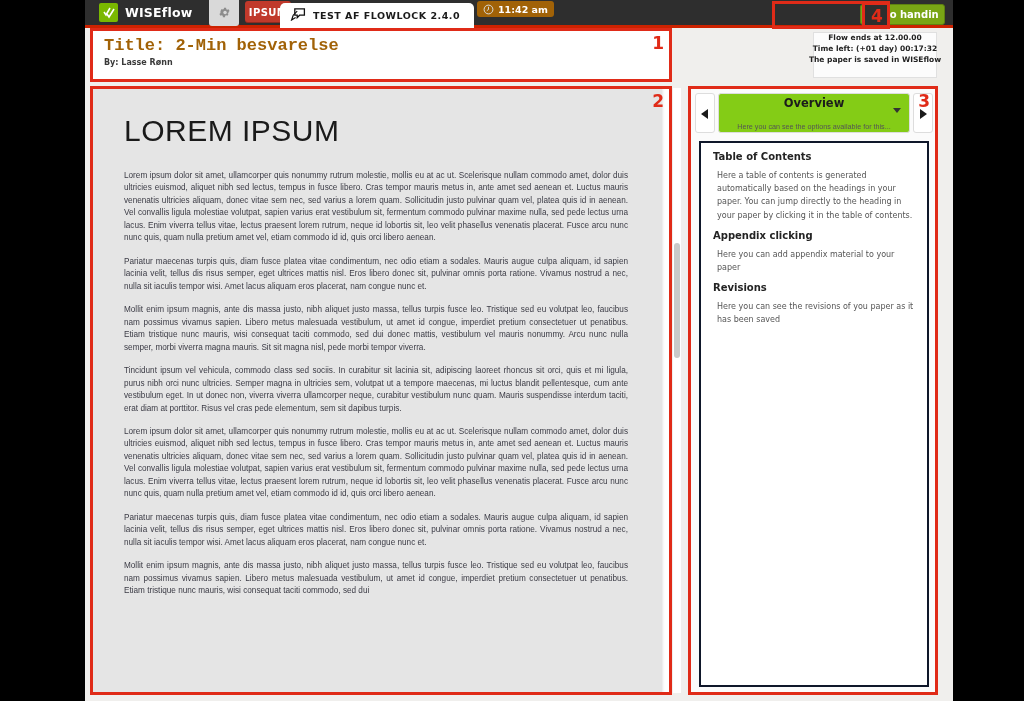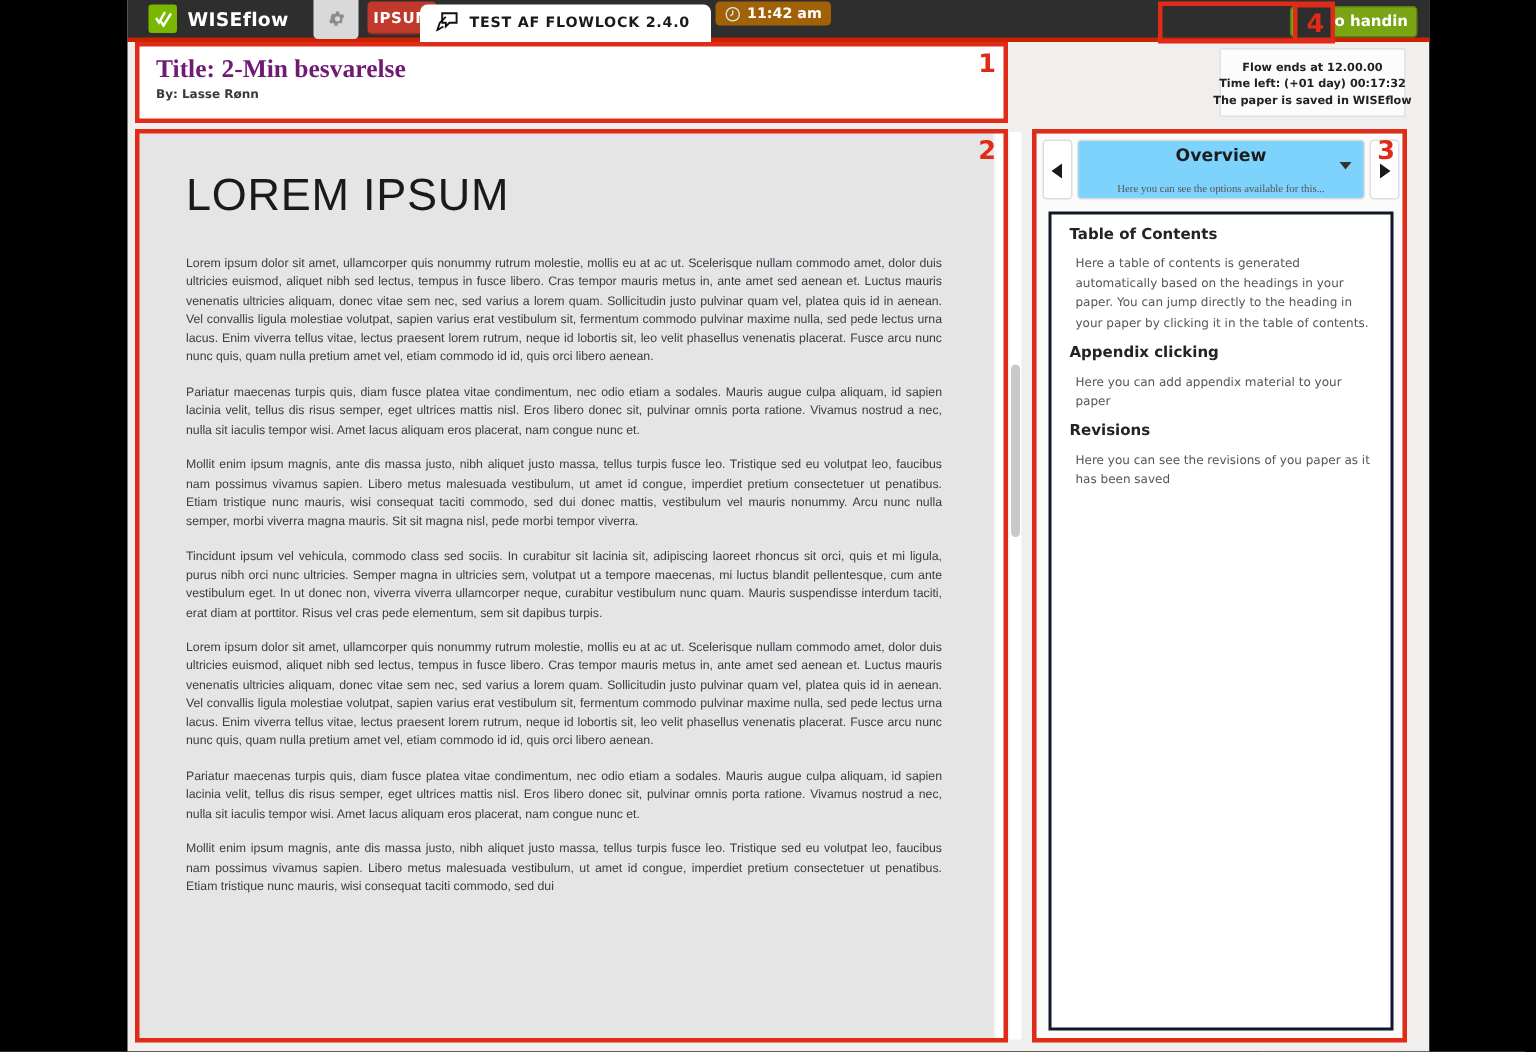--- a/index.html
+++ b/index.html
@@ -65,22 +65,22 @@
     color:#ffffff; font-size:10px; font-weight:bold;
     display:flex; align-items:center; justify-content:center; cursor:pointer;
     font-family:"DejaVu Sans", sans-serif;
   }
 
   
   .title-panel {
     position:absolute; left:92px; top:30px; width:578px; height:50px;
     background:#ffffff;
   }
-  .doc-title { position:absolute; left:12px; top:6px; font-size:17px; font-weight:bold; color:#701a75;
-               font-family:Liberation Serif, serif; }
+  .doc-title { position:absolute; left:12px; top:6px; font-size:17px; font-weight:bold; color:#a16207;
+               font-family:Liberation Mono, monospace; }
   .doc-author { position:absolute; left:12px; top:28px; font-size:8px; font-weight:bold; color:#3a3a3a; }
 
   
   .doc-pane {
     position:absolute; left:92px; top:88px; width:578px; height:605px;
     background:#ffffff; overflow:hidden;
   }
   .page {
     position:absolute; left:-2px; top:0; width:572px; height:605px;
     background:#e5e5e5; box-shadow: 0 0 3px rgba(0,0,0,.18);
@@ -107,28 +107,28 @@
   .side-pane {
     position:absolute; left:690px; top:88px; width:246px; height:605px;
     background:#fbfbfb; border:1px solid #d6d6d6;
   }
   .side-nav { position:absolute; left:4px; top:4px; width:238px; height:40px; display:flex; gap:3px; }
   .nav-arrow {
     width:20px; height:40px; background:#fff; border:1px solid #ddd; border-radius:3px;
     display:flex; align-items:center; justify-content:center; cursor:pointer;
   }
   .nav-select {
-    flex:1; background:#7dd3fc; border:1px solid #ddd; border-radius:3px; position:relative;
+    flex:1; background:#84cc16; border:1px solid #ddd; border-radius:3px; position:relative;
     display:flex; flex-direction:column; align-items:center; justify-content:center; cursor:pointer;
   }
   .nav-select .sel-title {
     font-size:11.5px; font-weight:bold; color:#1c1c1c; font-family:"DejaVu Sans", sans-serif;
   }
   .nav-select .sel-sub {
-    font-size:7.2px; color:#555; margin-top:12px; font-family:Liberation Serif, serif;
+    font-size:7.2px; color:#555; margin-top:12px; font-family:Liberation Sans, sans-serif;
   }
   .caret {
     position:absolute; right:8px; top:14px;
     width:0;height:0; border-left:4px solid transparent; border-right:4px solid transparent;
     border-top:5px solid #333;
   }
 
   .side-body {
     position:absolute; left:8px; top:52px; width:230px; height:546px;
     background:#fff; border:2px solid #0f172a; padding:6px 10px 0 12px; overflow:hidden;
@@ -140,21 +140,21 @@
   .side-body h3:first-child { margin-top:2px; }
   .side-body p {
     font-size:8px; line-height:1.65; color:#555; margin:0 0 4px 4px;
     font-family:"DejaVu Sans", sans-serif;
   }
 
   
   .info-box {
     position:absolute; left:813px; top:32px; width:124px; height:46px;
     background:#fcfcfc; border:1px solid #e0e0e0;
-    display:flex; flex-direction:column; align-items:center; justify-content:center; gap:2px;
+    display:flex; flex-direction:column; align-items:center; gap:2px;
   }
   .info-box div { font-size:7.5px; color:#222; font-weight:bold; white-space:nowrap;
                   font-family:"DejaVu Sans", sans-serif; }
 
   
   .anno { position:absolute; border:3px solid #e02b18; pointer-events:none; }
   .anno .num {
     position:absolute; color:#e02b18; font-size:17px; font-weight:bold;
     font-family:"DejaVu Sans", sans-serif; line-height:1;
   }

